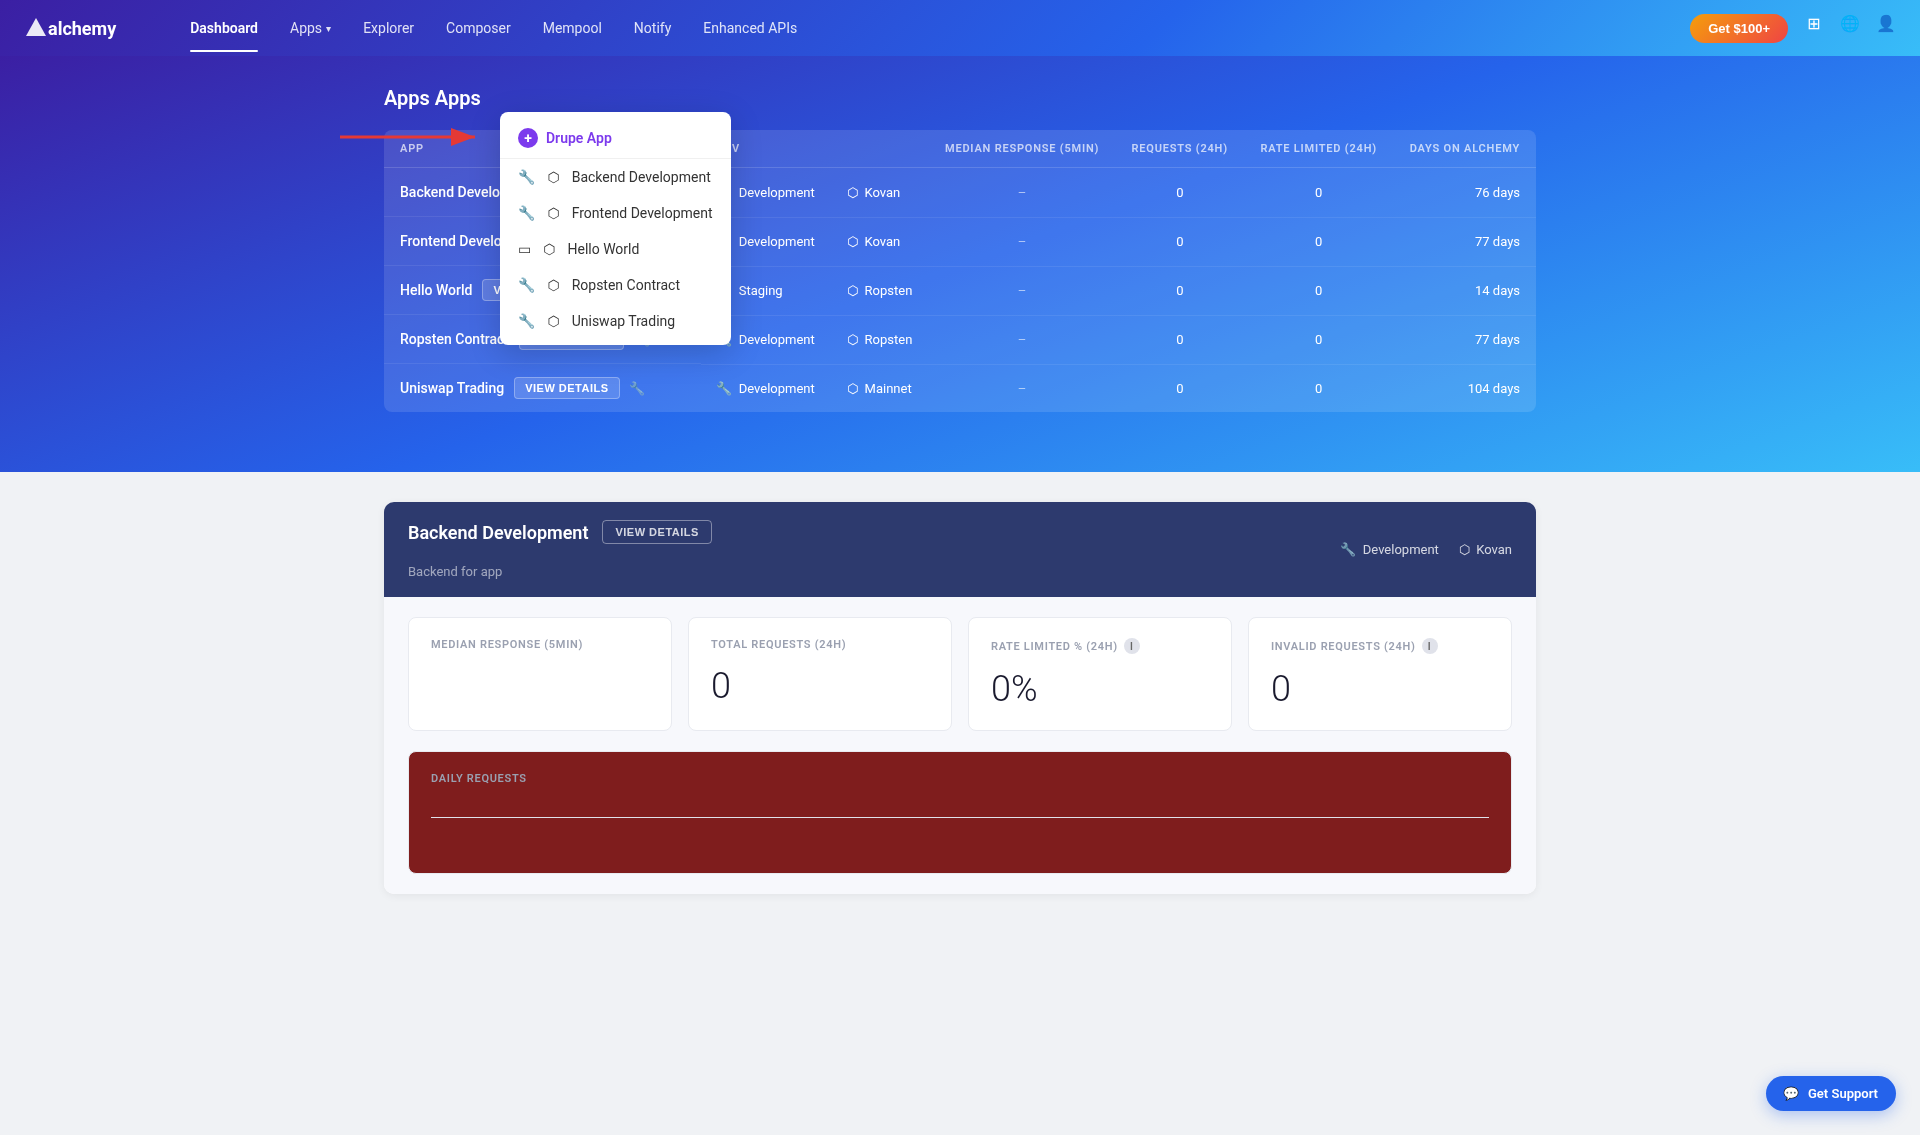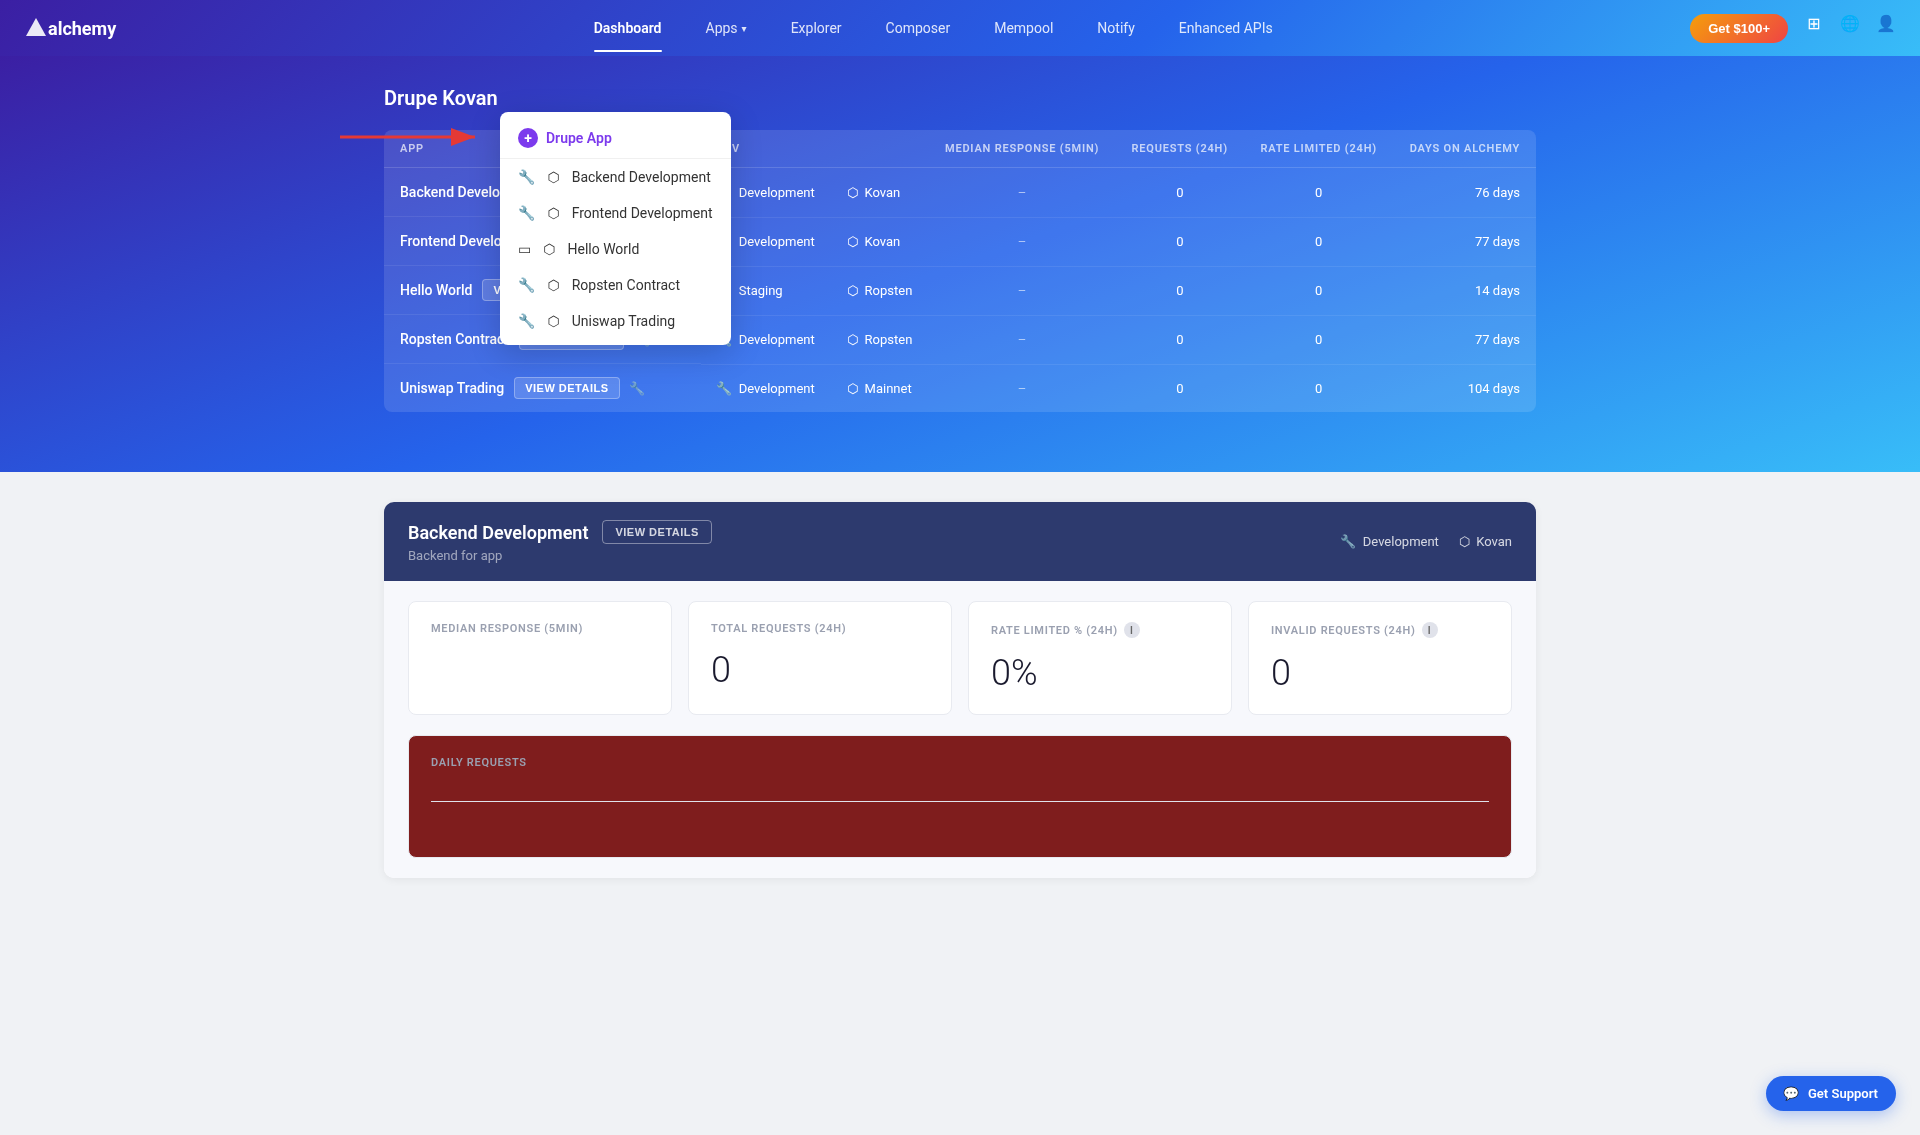--- a/index.html
+++ b/index.html
@@ -24,23 +24,22 @@
       font-size: 18px;
       margin-right: 60px;
     }
     .logo-icon {
       width: 24px;
       height: 24px;
     }
     .navbar-nav {
       display: flex;
       align-items: center;
-      gap: 16px;
+      gap: 4px;
       flex: 1;
-      justify-content: center;
     }
     .nav-item {
       color: rgba(255,255,255,0.85);
       font-size: 14px;
       padding: 6px 14px;
       cursor: pointer;
       border-radius: 4px;
       position: relative;
     }
     .nav-item.active {
@@ -268,21 +267,21 @@
       border-radius: 4px;
       padding: 5px 12px;
       font-size: 11px;
       font-weight: 600;
       cursor: pointer;
       letter-spacing: 0.5px;
     }
     .app-card-subtitle {
       color: rgba(255,255,255,0.55);
       font-size: 13px;
-      margin-top: 4px;
+      margin-top: 20px;
     }
     .app-card-header-right {
       display: flex;
       align-items: center;
       gap: 20px;
       color: rgba(255,255,255,0.8);
       font-size: 13px;
     }
     .header-badge {
       display: flex;
@@ -469,21 +468,21 @@
       </div>
       <div class="dropdown-item">
         <span>🔧</span>
         <span>⬡</span>
         <span>Uniswap Trading</span>
       </div>
     </div>
   </div>
 
   <div class="hero-content">
-    <div class="section-title">Drupe Kovan</div>
+    <div class="section-title">Apps Apps</div>
     <table class="apps-table">
       <thead>
         <tr>
           <th>APP</th>
           <th>ENV</th>
           <th></th>
           <th style="text-align:center;">MEDIAN RESPONSE (5MIN)</th>
           <th style="text-align:left;">REQUESTS (24H)</th>
           <th style="text-align:center;">RATE LIMITED (24H)</th>
           <th style="text-align:right;">DAYS ON ALCHEMY</th>

